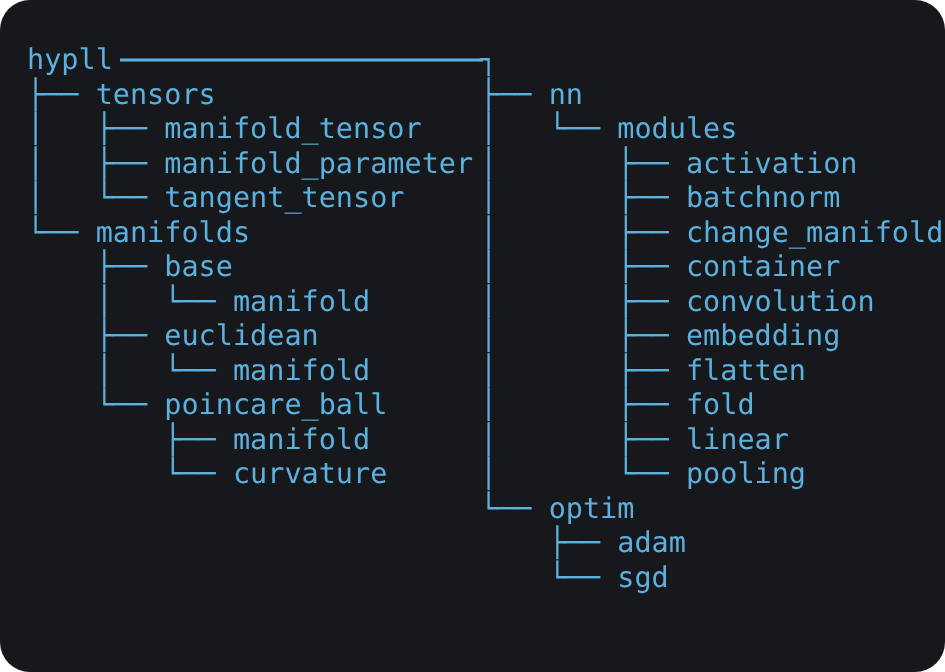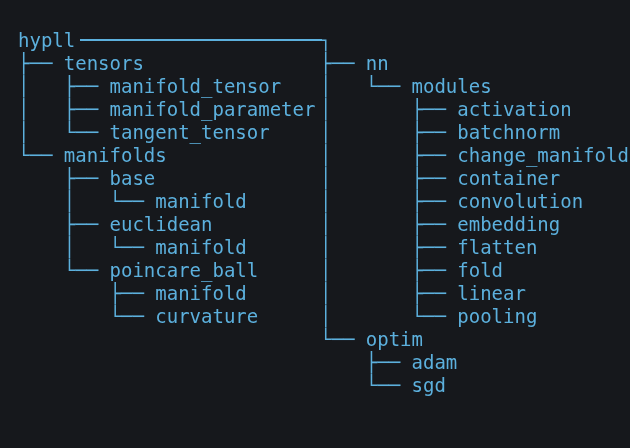--- a/index.html
+++ b/index.html
@@ -11,21 +11,21 @@
     height: 448px;
     background: var(--page-bg, #ffffff);
     overflow: hidden;
     font-family: "DejaVu Sans Mono", monospace;
   }
 
   .panel {
     position: absolute;
     inset: 0;
     background: var(--panel-bg, #16181c);
-    border-radius: 0;
+    border-radius: 20px;
   }
 
   .tree {
     position: absolute;
     color: var(--accent, #5cb0dd);
     font-size: 19px;
     line-height: 23px;
     white-space: pre;
   }
 

